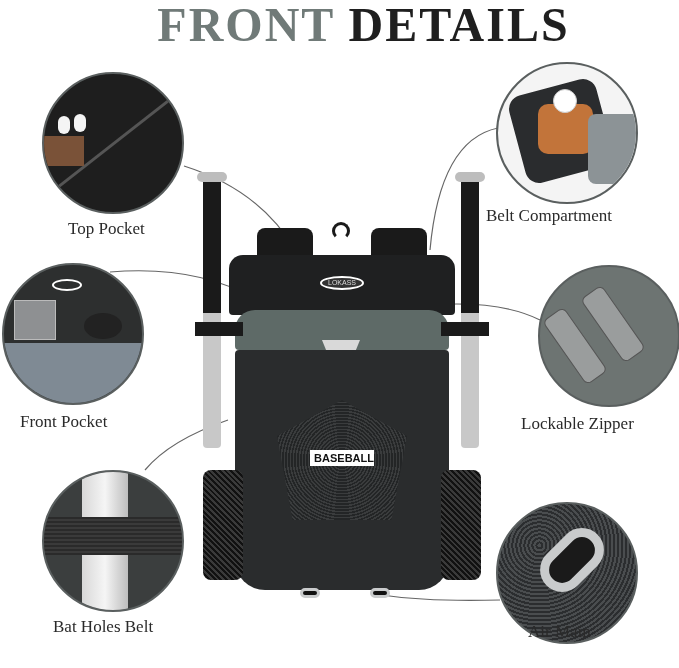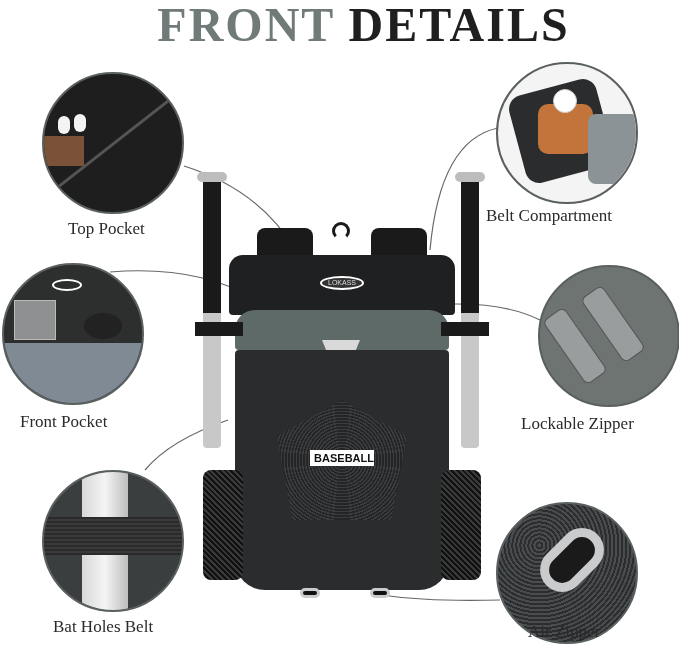--- a/index.html
+++ b/index.html
@@ -68,21 +68,21 @@
 
 <div class="circle c-belt">
   <div style="position:absolute;left:38px;top:0;width:46px;height:142px;background:linear-gradient(90deg,#d8d8d8,#f5f5f5,#bdbdbd);"></div>
   <div style="position:absolute;left:0;top:45px;width:142px;height:38px;background:repeating-linear-gradient(0deg,#2a2a2a 0 2px,#3a3a3a 2px 4px);"></div>
 </div>
 <div class="label" style="left:53px;top:617px;">Bat Holes Belt</div>
 
 <div class="circle c-air">
   <div style="position:absolute;left:38px;top:34px;width:72px;height:44px;border-radius:22px;background:#1a1a1a;border:9px solid #c9cbcc;transform:rotate(-45deg);"></div>
 </div>
-<div class="label" style="left:528px;top:622px;">Air Zipper</div>
+<div class="label" style="left:528px;top:622px;">Air Main</div>
 
 <div class="bag" style="left:195px;top:170px;width:290px;height:440px;">
 
   <div style="position:absolute;left:8px;top:8px;width:18px;height:270px;background:linear-gradient(180deg,#1a1a1a 0 50%,#c8c8c8 50% 100%);border-radius:4px;"></div>
   <div style="position:absolute;left:2px;top:2px;width:30px;height:10px;background:#bdbdbd;border-radius:5px;"></div>
   <div style="position:absolute;left:266px;top:8px;width:18px;height:270px;background:linear-gradient(180deg,#1a1a1a 0 50%,#c8c8c8 50% 100%);border-radius:4px;"></div>
   <div style="position:absolute;left:260px;top:2px;width:30px;height:10px;background:#bdbdbd;border-radius:5px;"></div>
 
   <div style="position:absolute;left:62px;top:58px;width:56px;height:30px;background:#1a1a1a;border-radius:8px 8px 0 0;"></div>
   <div style="position:absolute;left:176px;top:58px;width:56px;height:30px;background:#1a1a1a;border-radius:8px 8px 0 0;"></div>

